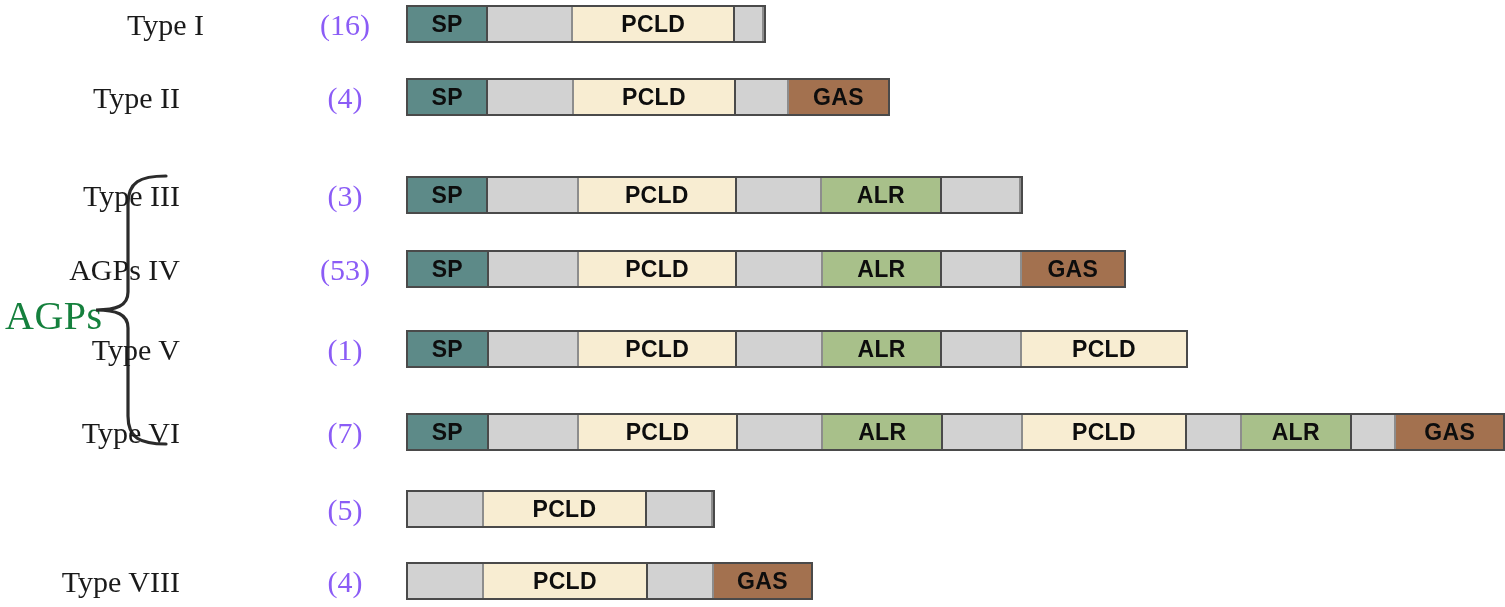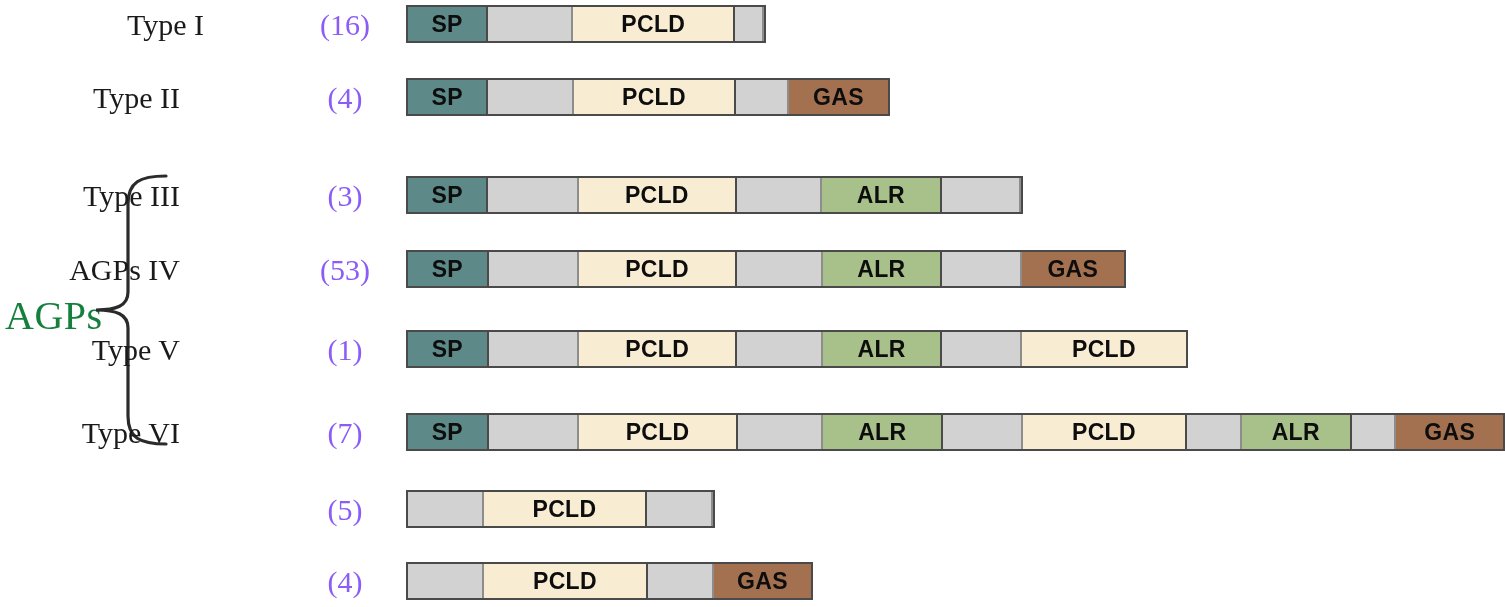--- a/index.html
+++ b/index.html
@@ -184,20 +184,21 @@
       </div>
       <div class="row" style="top: 490px;">
         <div class="row-count">(5)</div>
         <div class="bar" style="width: 309px;">
           <div class="seg gap" style="width: 77px; background: rgb(210, 210, 210);"></div>
           <div class="seg" style="width: 165px; background: rgb(248, 237, 210);">PCLD</div>
           <div class="seg gap" style="width: 67px; background: rgb(210, 210, 210);"></div>
         </div>
       </div>
       <div class="row" style="top: 562px;">
+        <div class="row-name">Type VIII</div>
         <div class="row-count">(4)</div>
         <div class="bar" style="width: 407px;">
           <div class="seg gap" style="width: 77px; background: rgb(210, 210, 210);"></div>
           <div class="seg" style="width: 165px; background: rgb(248, 237, 210);">PCLD</div>
           <div class="seg gap" style="width: 67px; background: rgb(210, 210, 210);"></div>
           <div class="seg" style="width: 98px; background: rgb(163, 113, 79);">GAS</div>
         </div>
       </div>
     </div>
 

